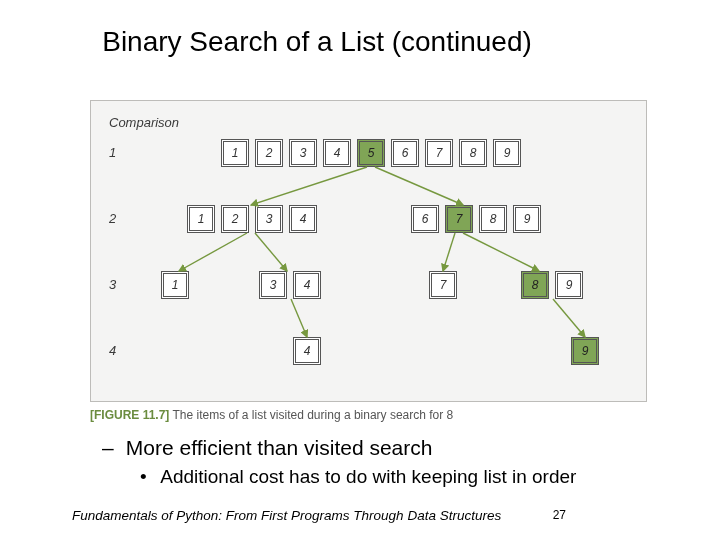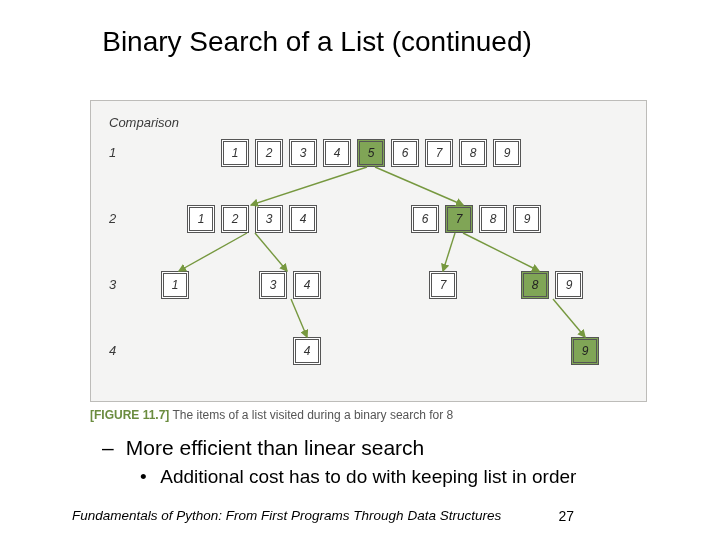--- a/index.html
+++ b/index.html
@@ -106,23 +106,23 @@
   }
   .footer {
     position: absolute;
     left: 72px;
     top: 508px;
     font-size: 13.5px;
     font-style: italic;
   }
   .pagenum {
     position: absolute;
-    right: 60px;
+    right: 68px;
     top: 508px;
-    font-size: 14px;
+    font-size: 12px;
   }
 </style>
 </head>
 <body>
 
 <div class="slide">
 
   <div class="title">Binary Search of a List (continued)</div>
 
   <div class="figure-area">
@@ -186,21 +186,21 @@
     </svg>
   </div>
 
   <div class="caption">
     <span class="fig">[FIGURE 11.7]</span>
     <span>The items of a list visited during a binary search for 8</span>
   </div>
 
   <div class="bullet1">
     <span class="dash">–</span>
-    <span>More efficient than linear search</span>
+    <span>More efficient than visited search</span>
   </div>
   <div class="bullet2">
     <span class="dot">•</span>
     <span>Additional cost has to do with keeping list in order</span>
   </div>
 
   <div class="footer">Fundamentals of Python: From First Programs Through Data Structures</div>
   <div class="pagenum">27</div>
 </div>
 

